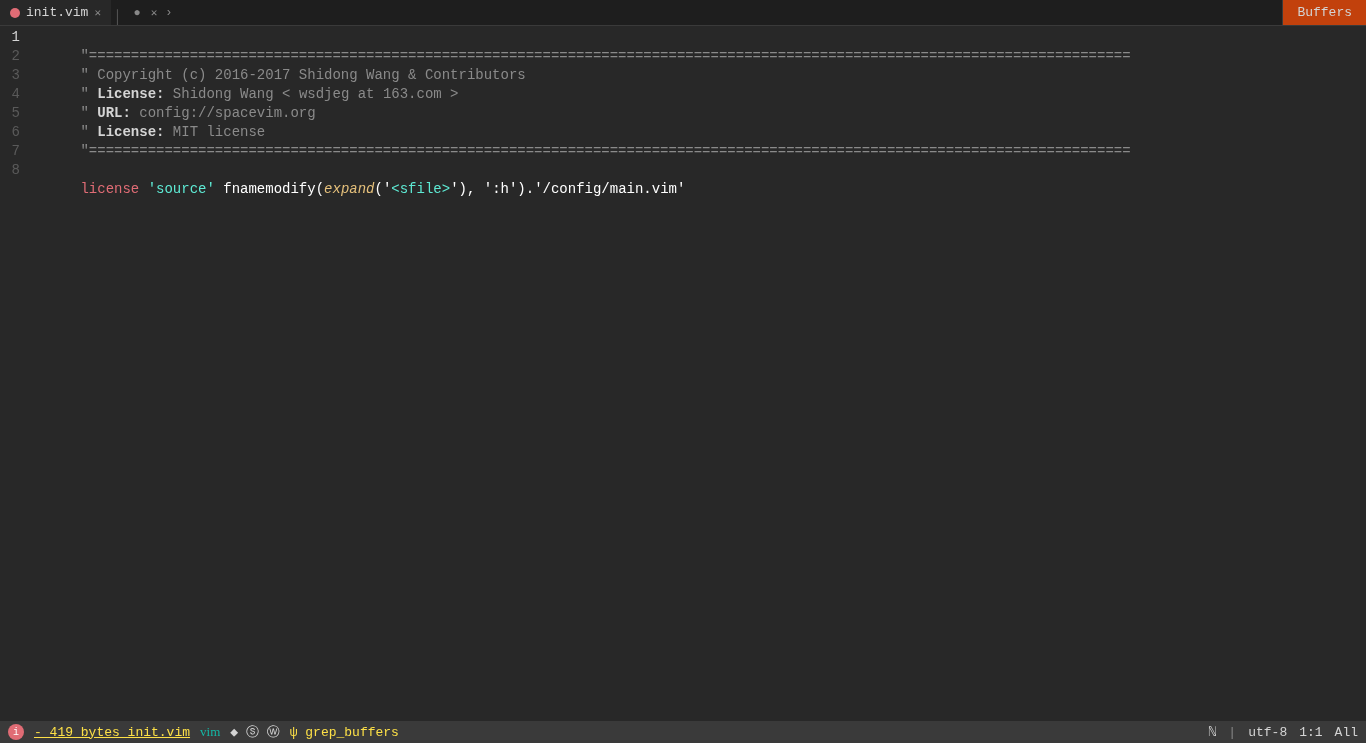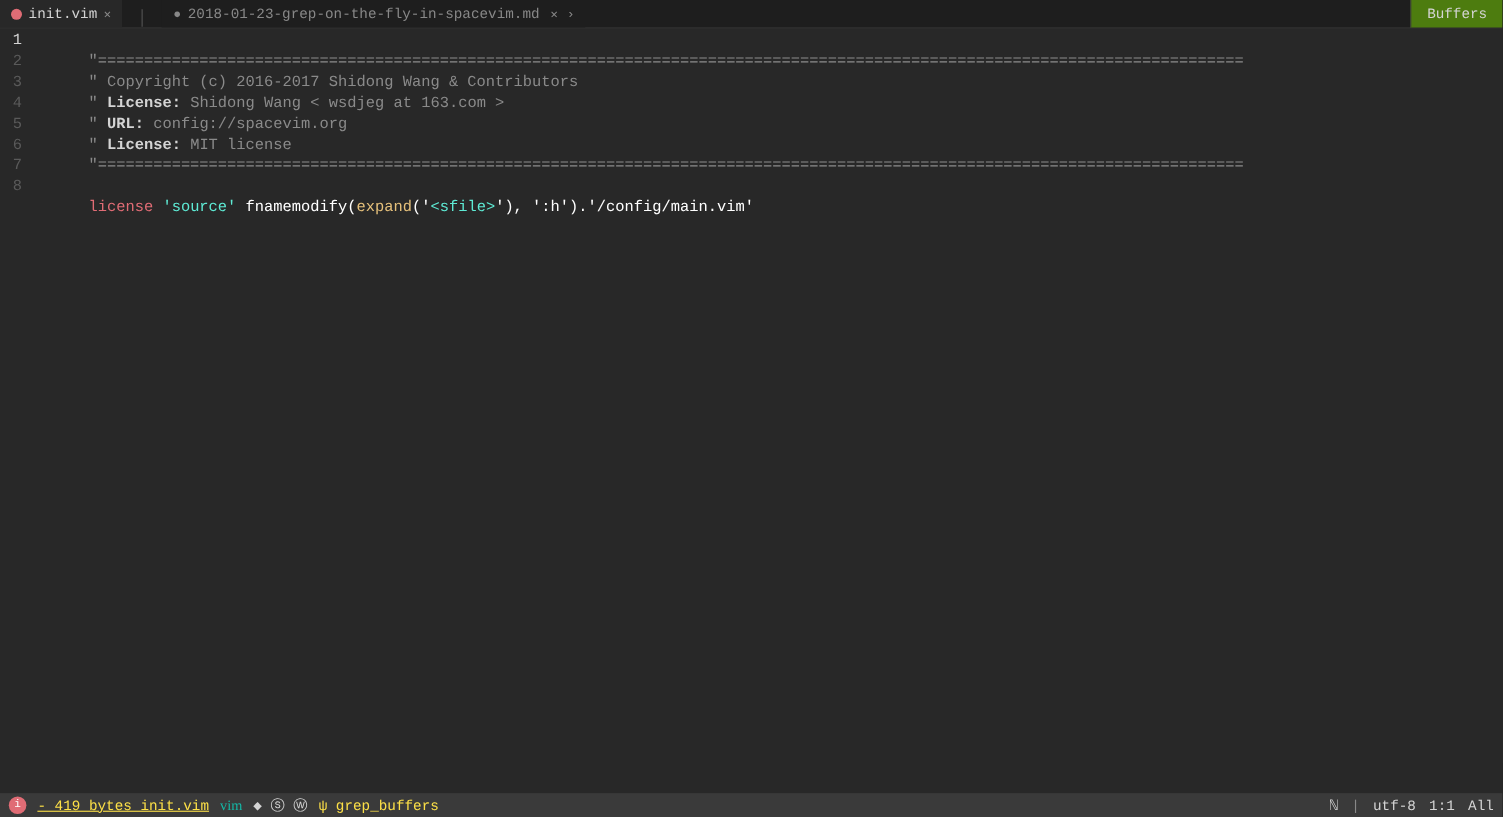--- a/index.html
+++ b/index.html
@@ -21,21 +21,20 @@
     }
 
     
     .tab-bar {
       display: flex;
       align-items: flex-end;
       background-color: #1e1e1e;
       height: 26px;
       min-height: 26px;
       border-bottom: 1px solid #3a3a3a;
-      gap: 12px;
     }
 
     .tab {
       display: flex;
       align-items: center;
       padding: 0 10px;
       height: 100%;
       font-size: 13px;
       cursor: pointer;
       white-space: nowrap;
@@ -70,21 +69,21 @@
       color: #555;
       padding: 0 2px;
     }
 
     .buffers-btn {
       margin-left: auto;
       padding: 0 14px;
       height: 100%;
       display: flex;
       align-items: center;
-      background-color: #4d7c0f;
+      background-color: #c2410c;
       color: #d4d4d4;
       font-size: 13px;
       cursor: pointer;
       border-left: 1px solid #3a3a3a;
     }
 
     
     .editor-area {
       flex: 1;
       overflow: hidden;
@@ -115,21 +114,21 @@
 
     .line-content {
       color: #d4d4d4;
     }
 
     
     .c-comment { color: #8a8a8a; }
     .c-bold { color: #d4d4d4; font-weight: bold; }
     .c-string { color: #ffffff; }
     .c-keyword-red { color: #e06c75; }
-    .c-keyword-yellow { color: #e5c07b; }
+    .c-keyword-yellow { color: #e5c07b; font-style: italic; }
     .c-string-green { color: #5eead4; }
 
     
     .status-bar {
       display: flex;
       align-items: center;
       background-color: #3a3a3a;
       height: 22px;
       min-height: 22px;
       font-size: 13px;
@@ -193,21 +192,20 @@
 
   <div class="tab active">
     <span class="tab-icon-circle"></span>
     <span>init.vim</span>
     <span class="tab-icon-x">✕</span>
   </div>
   <span class="tab-separator">│</span>
 
   <div class="tab inactive">
     <span style="color:#888; font-size:12px;">●</span>
-    <span>2018-01-23-grep-on-the-fly-in-spacevim.md</span>
     <span style="color:#888; font-size:11px; margin-left:4px;">✕</span>
     <span style="color:#888; margin-left:2px; font-size:12px;">›</span>
   </div>
 
   <div class="buffers-btn">
     <span>Buffers</span>
   </div>
 </div>
 
 <div class="editor-area">

